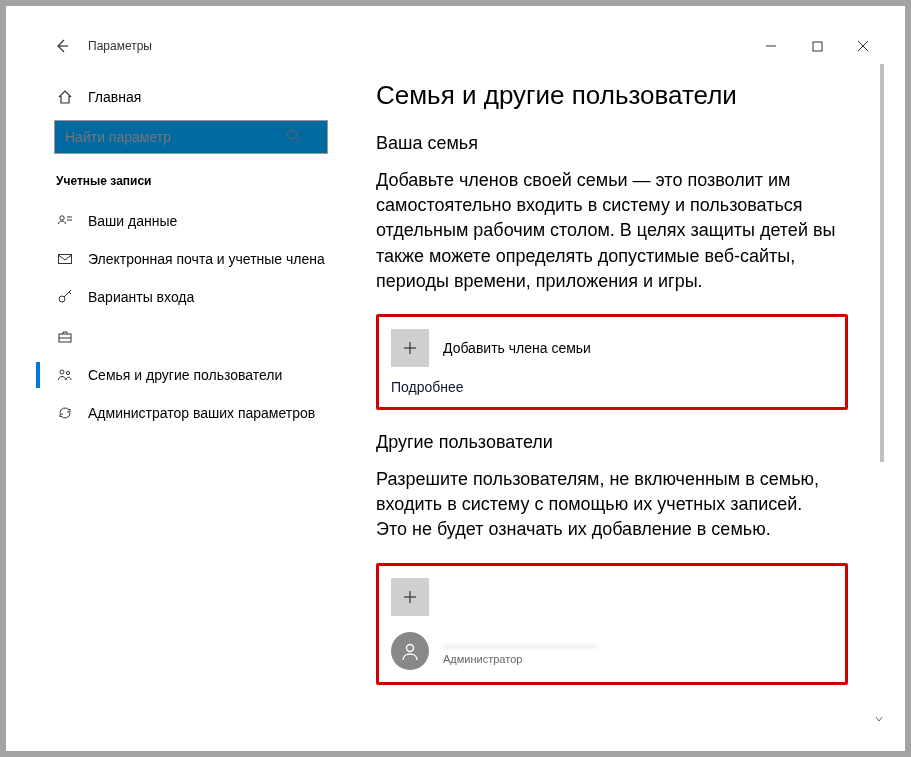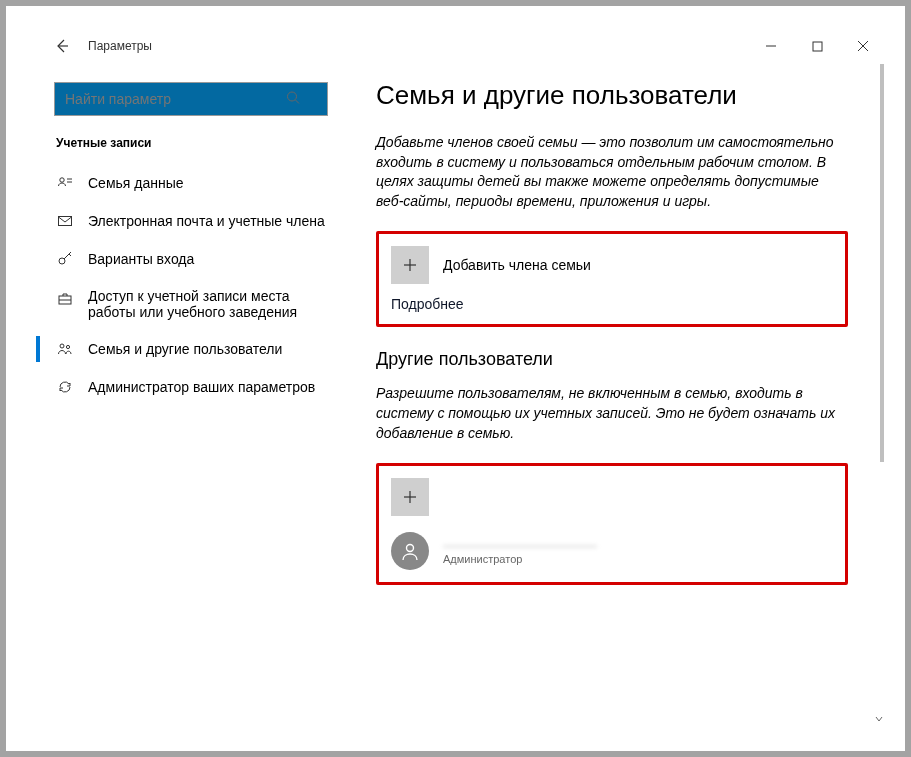--- a/index.html
+++ b/index.html
@@ -71,21 +71,21 @@
   .search-row .mag {
     position:absolute; right: 28px; top: 50%; transform:translateY(-50%);
     color:#666; pointer-events:none;
   }
   .section-label {
     padding: 6px 20px 14px 20px;
     font-size: 12px; font-weight:600;
   }
   h1.page-title { font-size: 26px; font-weight:400; margin: 6px 0 22px 0; }
   h2.sub { font-size: 18px; font-weight:400; margin: 4px 0 14px 0; }
-  p.desc { font-size: 14px; color:#000; line-height:1.4; margin:0 0 20px 0; max-width: 460px; font-style: italic;}
+  p.desc { font-size: 18px; color:#000; line-height:1.4; margin:0 0 20px 0; max-width: 460px;}
   .add-row {
     display:flex; align-items:center; gap:14px;
     padding: 2px 0;
     cursor:pointer;
   }
   .plus-box {
     width:38px; height:38px; background:#cfcfcf;
     display:flex; align-items:center; justify-content:center;
     color:#333; 
   }
@@ -149,20 +149,28 @@
               <line x1="1" y1="1" x2="11" y2="11" stroke="currentColor" stroke-width="1"></line>
               <line x1="11" y1="1" x2="1" y2="11" stroke="currentColor" stroke-width="1"></line>
             </svg>
         </div>
       </div>
     </div>
 
     <div class="body">
 
       <div class="sidebar">
+        <div class="home-row">
+          <span class="ico">
+            <svg width="16" height="16" viewBox="0 0 16 16">
+                <path d="M2 8 L8 2 L14 8 M4 7 V14 H12 V7" fill="none" stroke="currentColor" stroke-width="1.2"></path>
+              </svg>
+          </span>
+          <span>Главная</span>
+        </div>
 
         <div class="search-wrap">
           <div class="search-row">
             <input class="search" type="text" placeholder="Найти параметр" style="">
             <span class="mag">
               <svg width="14" height="14" viewBox="0 0 14 14">
                   <circle cx="6" cy="6" r="4.5" fill="none" stroke="currentColor" stroke-width="1"></circle>
                   <line x1="9.5" y1="9.5" x2="13" y2="13" stroke="currentColor" stroke-width="1"></line>
                 </svg>
             </span>
@@ -173,21 +181,21 @@
 
         <div class="nav-item">
           <span class="ico">
             <svg width="16" height="16" viewBox="0 0 16 16">
                 <circle cx="5" cy="5" r="2.2" fill="none" stroke="currentColor" stroke-width="1"></circle>
                 <path d="M1.5 11c0-2 2-3 3.5-3s3.5 1 3.5 3" fill="none" stroke="currentColor" stroke-width="1"></path>
                 <line x1="10" y1="4" x2="15" y2="4" stroke="currentColor" stroke-width="1"></line>
                 <line x1="10" y1="7" x2="15" y2="7" stroke="currentColor" stroke-width="1"></line>
               </svg>
           </span>
-          <span>Семья данные</span>
+          <span>Ваши данные</span>
         </div>
 
         <div class="nav-item">
           <span class="ico">
             <svg width="16" height="16" viewBox="0 0 16 16">
                 <rect x="1.5" y="3.5" width="13" height="9" fill="none" stroke="currentColor" stroke-width="1"></rect>
                 <path d="M1.5 4 L8 9 L14.5 4" fill="none" stroke="currentColor" stroke-width="1"></path>
               </svg>
           </span>
           <span>Электронная почта и учетные члена</span>
@@ -205,21 +213,20 @@
         </div>
 
         <div class="nav-item multiline">
           <span class="ico">
             <svg width="16" height="16" viewBox="0 0 16 16">
                 <rect x="2" y="5" width="12" height="8" fill="none" stroke="currentColor" stroke-width="1"></rect>
                 <path d="M6 5 V3 H10 V5" fill="none" stroke="currentColor" stroke-width="1"></path>
                 <line x1="2" y1="9" x2="14" y2="9" stroke="currentColor" stroke-width="1"></line>
               </svg>
           </span>
-          <span style="max-width:250px;">Доступ к учетной записи места работы или учебного заведения</span>
         </div>
 
         <div class="nav-item selected">
           <span class="ico">
             <svg width="16" height="16" viewBox="0 0 16 16">
                 <circle cx="5" cy="5" r="2" fill="none" stroke="currentColor" stroke-width="1"></circle>
                 <circle cx="11" cy="6" r="1.6" fill="none" stroke="currentColor" stroke-width="1"></circle>
                 <path d="M1.5 13c0-2.2 1.8-3.5 3.5-3.5S8.5 10.8 8.5 13" fill="none" stroke="currentColor" stroke-width="1"></path>
                 <path d="M9 13c0-1.8 1.3-2.8 2.5-2.8s2.5 1 2.5 2.8" fill="none" stroke="currentColor" stroke-width="1"></path>
               </svg>
@@ -234,20 +241,21 @@
                 <path d="M13 8a5 5 0 0 1-9 3l-1 1v-3h3" fill="none" stroke="currentColor" stroke-width="1"></path>
               </svg>
           </span>
           <span>Администратор ваших параметров</span>
         </div>
       </div>
 
       <div class="main">
         <h1 class="page-title">Семья и другие пользователи</h1>
 
+        <h2 class="sub">Ваша семья</h2>
         <p class="desc">Добавьте членов своей семьи — это позволит им самостоятельно входить в систему и пользоваться отдельным рабочим столом. В целях защиты детей вы также можете определять допустимые веб-сайты, периоды времени, приложения и игры.</p>
 
         <div class="highlight-box">
           <div class="add-row">
             <div class="plus-box">
               <svg width="18" height="18" viewBox="0 0 18 18">
                   <line x1="9" y1="3" x2="9" y2="15" stroke="currentColor" stroke-width="1.2"></line>
                   <line x1="3" y1="9" x2="15" y2="9" stroke="currentColor" stroke-width="1.2"></line>
                 </svg>
             </div>

